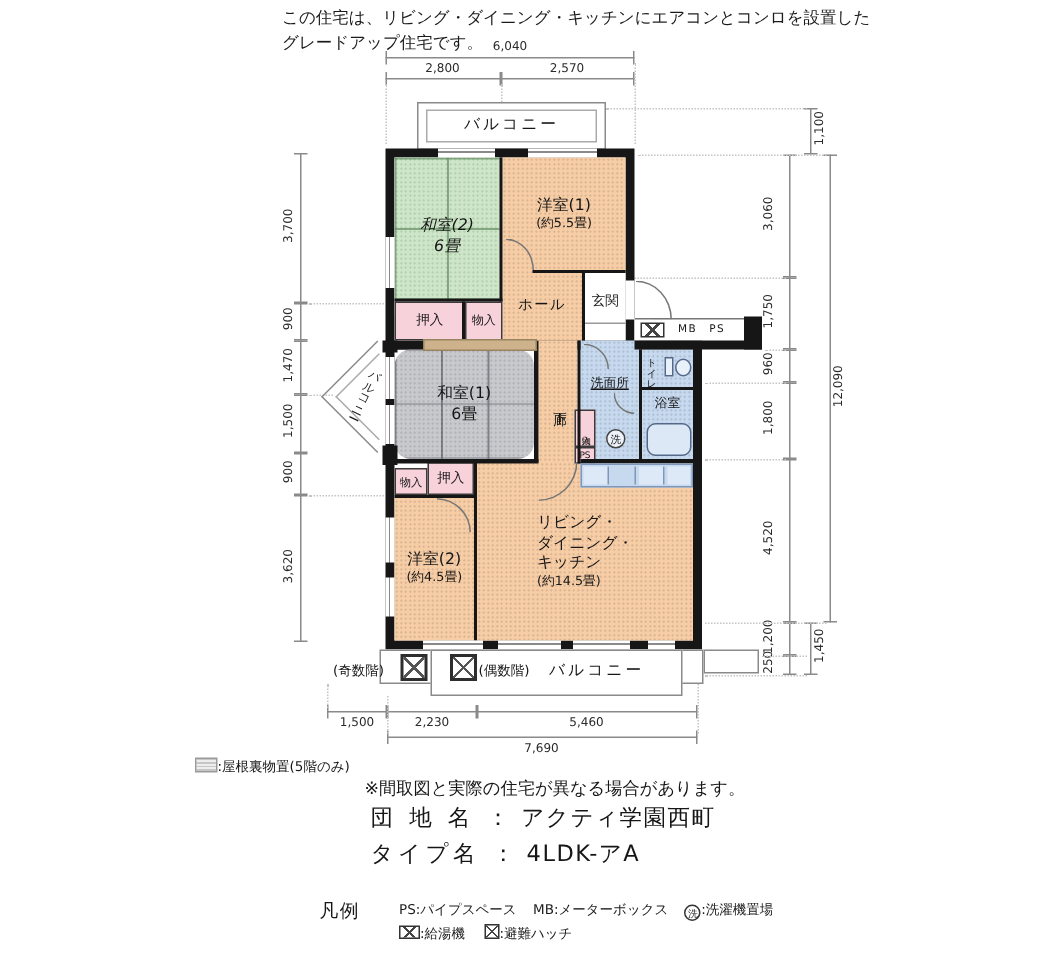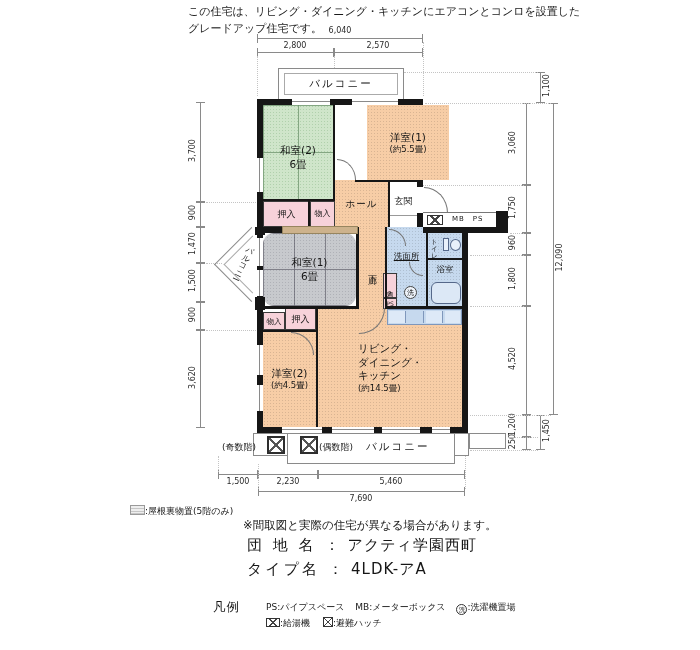--- a/index.html
+++ b/index.html
@@ -118,25 +118,25 @@
 <div class="extv" style="left:465px;top:452px;height:37px;"></div>
 
 <div class="balc" style="left:278px;top:68px;width:126px;height:32px;"></div>
 <div class="balc" style="left:284px;top:73px;width:114px;height:22px;border-color:#aaa;display:flex;align-items:center;justify-content:center;">
   <span class="rl" style="letter-spacing:2px;">バルコニー</span>
 </div>
 
 <div class="blk" style="left:257px;top:99px;width:166px;height:134px;"></div>
 <div class="blk" style="left:257px;top:227px;width:211px;height:206px;"></div>
 
-<div class="room green tatami-g" style="left:263px;top:105px;width:70px;height:105px;">
+<div class="room green tatami-g" style="left:263px;top:105px;width:70px;height:105px;font-style:italic;">
   <span class="rl">和室(2)</span>
   <span class="rl">6畳</span>
 </div>
-<div class="room orange stip" style="left:335px;top:105px;width:82px;height:75px;margin-left:32px;">
+<div class="room orange stip" style="left:335px;top:105px;width:82px;height:75px;">
   <span class="rl">洋室(1)</span>
   <span class="rl rs">(約5.5畳)</span>
 </div>
 <div class="room orange stip" style="left:335px;top:180px;width:53px;height:47px;">
   <span class="rl rs" style="font-size:9.5px;letter-spacing:1px;">ホール</span>
 </div>
 <div class="room" style="left:390px;top:182px;width:27px;height:45px;background:#fff;justify-content:flex-start;padding-top:14px;">
   <span class="rl rs" style="font-size:9px;">玄関</span>
 </div>
 <div class="abs" style="left:390px;top:215px;width:27px;height:1px;background:#999;"></div>

